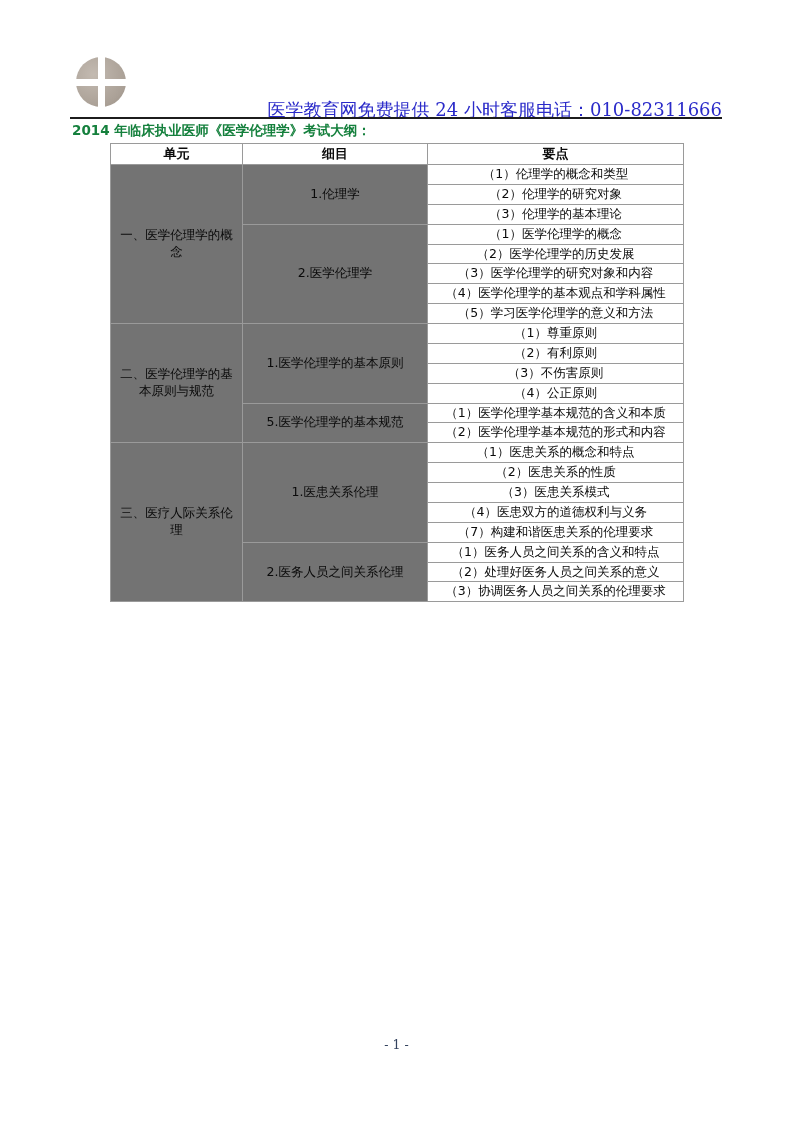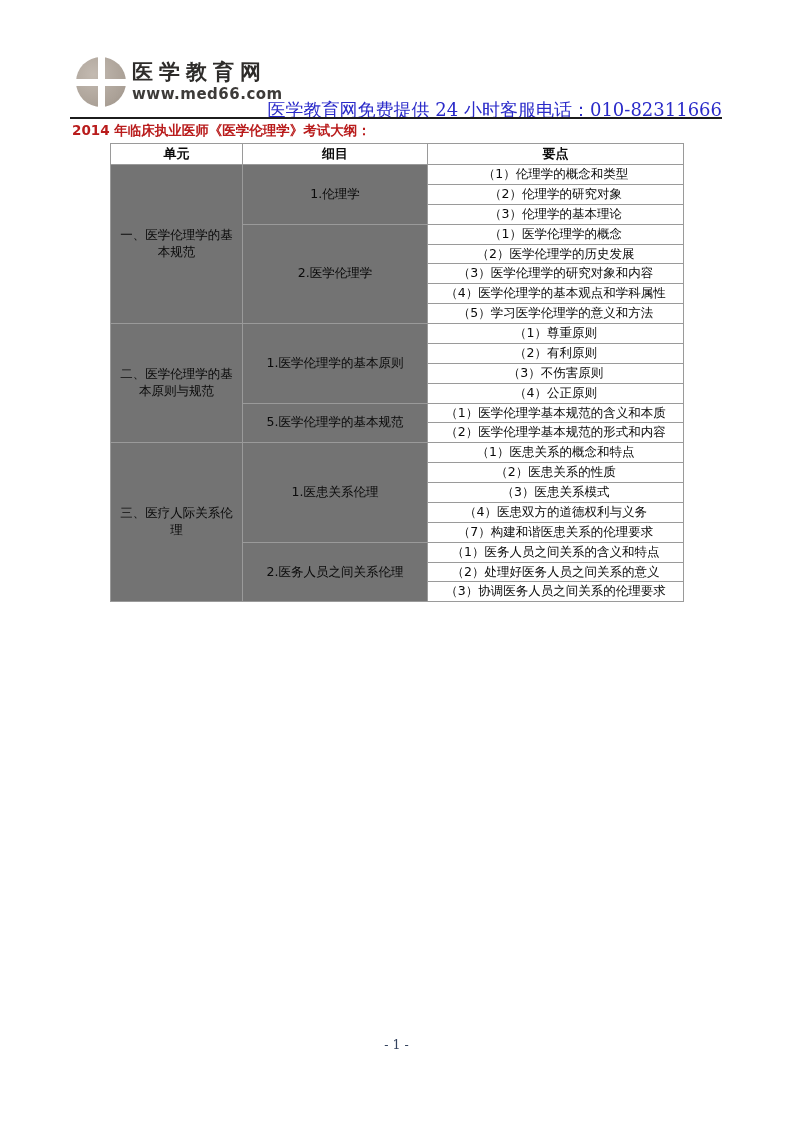--- a/index.html
+++ b/index.html
@@ -37,21 +37,21 @@
     font-family: "DejaVu Serif", "Liberation Serif", serif;
   }
   .header-rule {
     position: absolute; left: 70px; top: 117px; width: 652px; height: 2px;
     background: #1c1c1c;
   }
 
   
   .doc-title {
     position: absolute; left: 72px; top: 122px;
-    font-size: 13.5px; font-weight: bold; color: #b91c1c; white-space: nowrap;
+    font-size: 13.5px; font-weight: bold; color: #15803d; white-space: nowrap;
   }
 
   
   .outline-table {
     position: absolute; left: 110px; top: 143px;
     border-collapse: collapse; table-layout: fixed;
     width: 573px;
     font-size: 12.5px; color: #0a0a0a;
   }
   .outline-table th, .outline-table td {
@@ -73,24 +73,20 @@
     font-family: "DejaVu Serif", "Liberation Serif", serif;
   }
 </style>
 </head>
 <body>
 
 <div class="page">
 
   <div class="logo">
     <div class="logo-mark"></div>
-    <div class="logo-text">
-      <div class="logo-name">医学教育网</div>
-      <div class="logo-url">www.med66.com</div>
-    </div>
   </div>
 
   <div class="service-line">医学教育网免费提供 24 小时客服电话：010-82311666</div>
   <div class="header-rule"></div>
 
   <div class="doc-title">2014 年临床执业医师《医学伦理学》考试大纲：</div>
 
   <table class="outline-table">
     <colgroup>
       <col style="width:132px">
@@ -100,21 +96,21 @@
     <thead>
       <tr>
         <th>单元</th>
         <th>细目</th>
         <th>要点</th>
       </tr>
     </thead>
     <tbody>
 
       <tr>
-        <td class="unit-cell" rowspan="8">一、医学伦理学的基本规范</td>
+        <td class="unit-cell" rowspan="8">一、医学伦理学的概念</td>
         <td class="detail-cell" rowspan="3">1.伦理学</td>
         <td class="point-cell">（1）伦理学的概念和类型</td>
       </tr>
       <tr>
           <td class="point-cell">（2）伦理学的研究对象</td>
         </tr>
       <tr>
           <td class="point-cell">（3）伦理学的基本理论</td>
         </tr>
       <tr>

